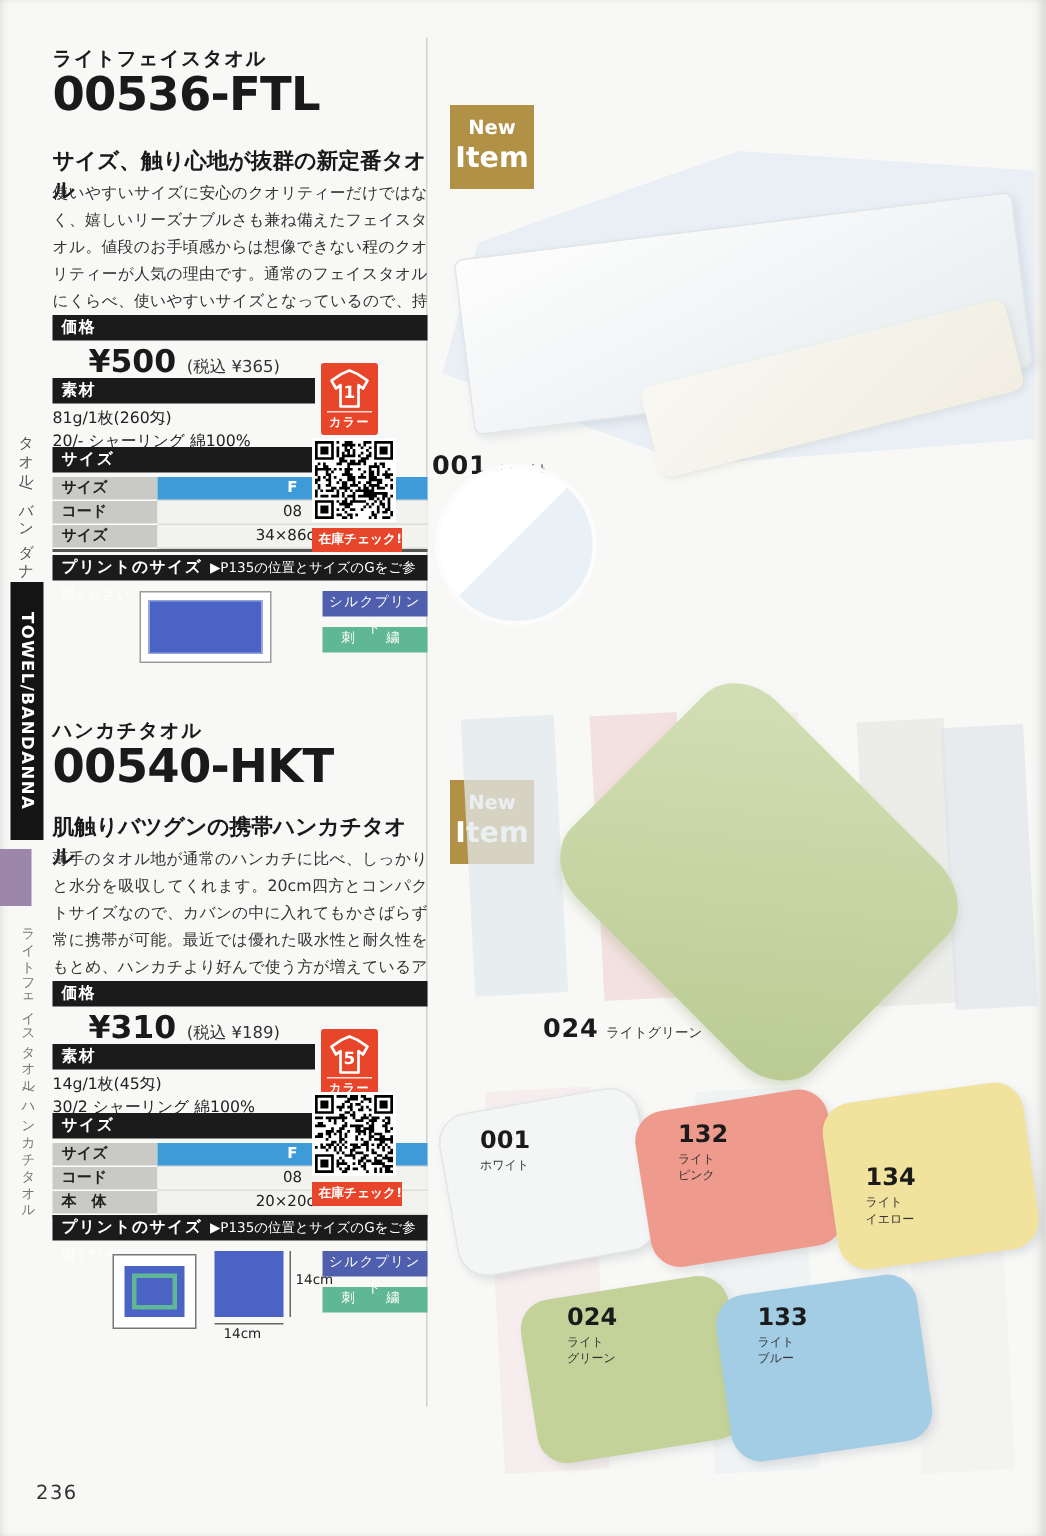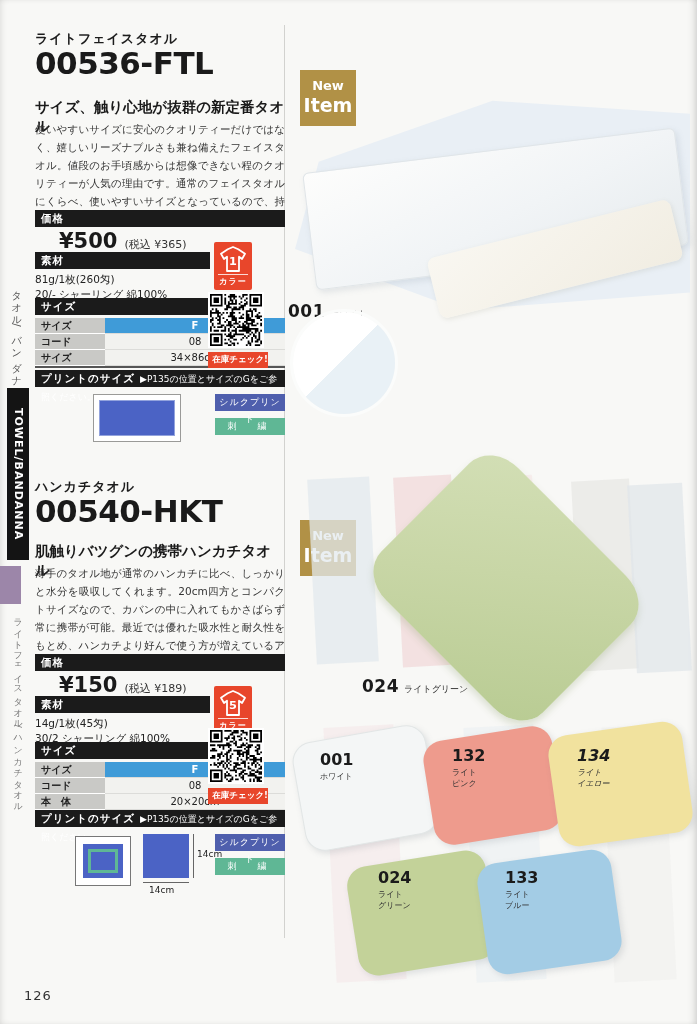--- a/index.html
+++ b/index.html
@@ -208,21 +208,21 @@
   </section>
 
   <section class="sec sec2">
     <div class="p-name">ハンカチタオル</div>
     <div class="p-code">00540-HKT</div>
     <div class="p-tag">肌触りバツグンの携帯ハンカチタオル</div>
     <p class="p-desc">薄手のタオル地が通常のハンカチに比べ、しっかりと水分を吸収してくれます。20cm四方とコンパクトサイズなので、カバンの中に入れてもかさばらず常に携帯が可能。最近では優れた吸水性と耐久性をもとめ、ハンカチより好んで使う方が増えているアイテムです。</p>
 
     <div class="hbar w-full bar-price">価格</div>
     <div class="price-row">
-      <span class="price">¥150</span>
+      <span class="price">¥310</span>
       <span class="price-note">(税込 ¥189)</span>
     </div>
 
     <div class="hbar w-narrow bar-mat">素材</div>
     <div class="mat-lines">
       <div>14g/1枚(45匁)</div>
       <div>30/2 シャーリング 綿100%</div>
     </div>
 
     <div class="cbadge" style="background: rgb(232, 70, 43);">
@@ -319,30 +319,30 @@
 
   <div class="sw-label" style="left:320px;top:750px;">
     <span class="code">001</span>
     <span class="name">ホワイト</span>
   </div>
   <div class="sw-label" style="left:452px;top:746px;">
     <span class="code">132</span>
     <span class="name">ライト
 ピンク</span>
   </div>
-  <div class="sw-label" style="left:577px;top:746px;font-style:italic;">
+  <div class="sw-label" style="left:577px;top:775px;">
     <span class="code">134</span>
     <span class="name">ライト
 イエロー</span>
   </div>
   <div class="sw-label" style="left:378px;top:868px;">
     <span class="code">024</span>
     <span class="name">ライト
 グリーン</span>
   </div>
   <div class="sw-label" style="left:505px;top:868px;">
     <span class="code">133</span>
     <span class="name">ライト
 ブルー</span>
   </div>
 
-  <div class="page-num">126</div>
+  <div class="page-num">236</div>
 </div>
 
 </body></html>

